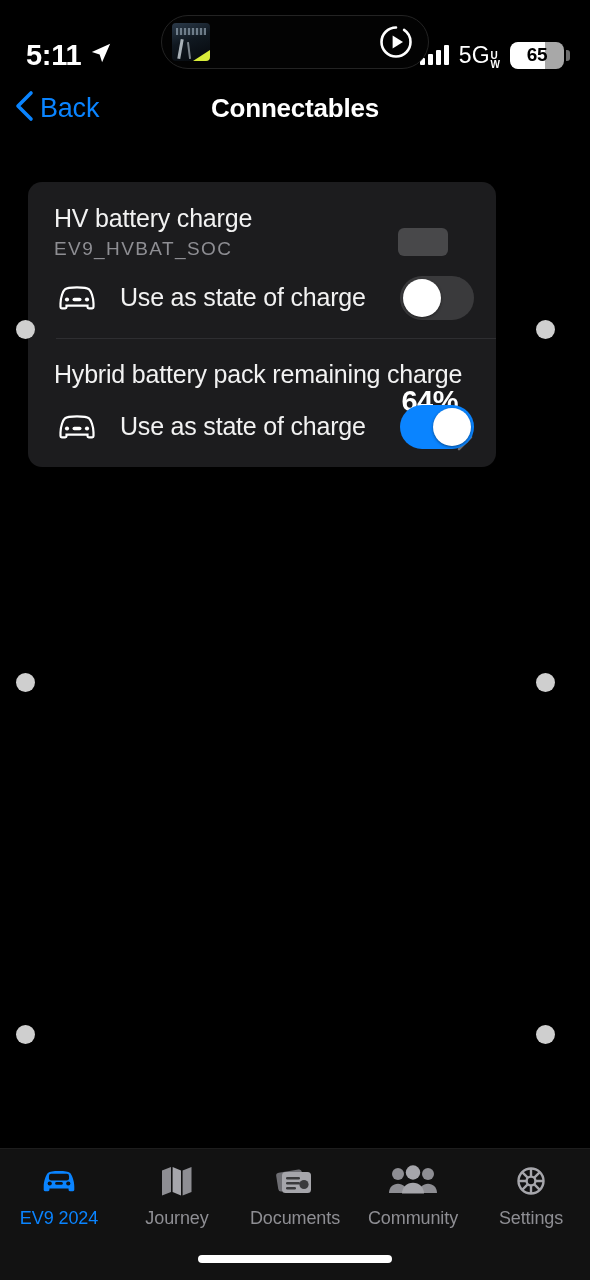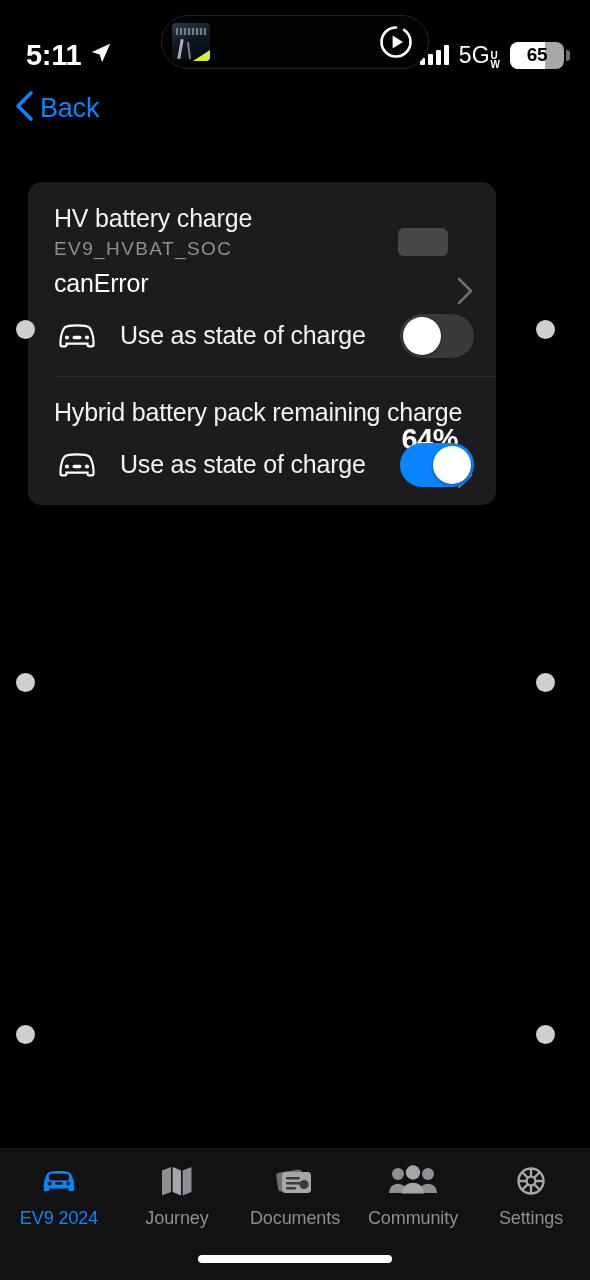--- a/index.html
+++ b/index.html
@@ -164,29 +164,29 @@
 
   <div class="navbar">
     <div class="back-btn">
       <span>
         <svg width="20" height="32" viewBox="0 0 20 32">
           <path d="M17 3 4 16l13 13" fill="none" stroke="#0a84ff" stroke-width="3.6" stroke-linecap="round" stroke-linejoin="round"></path>
         </svg>
       </span>
       <span class="back-label">Back</span>
     </div>
+    <div class="nav-title">Connectables</div>
   </div>
 
   <div class="card">
 
     <div class="row">
       <div class="row-main">
         <div class="r-title">HV battery charge</div>
         <div class="r-sub">EV9_HVBAT_SOC</div>
-        <div class="r-value">canError</div>
         <div class="r-badge"></div>
         <div class="chev">
           <svg width="18" height="30" viewBox="0 0 18 30">
             <path d="M3 3l12 12L3 27" fill="none" stroke="#6e6e73" stroke-width="2.6" stroke-linecap="round" stroke-linejoin="round"></path>
           </svg>
         </div>
       </div>
       <div class="row-toggle">
         <span class="car-ico">
           <svg width="46" height="30" viewBox="0 0 46 30">

